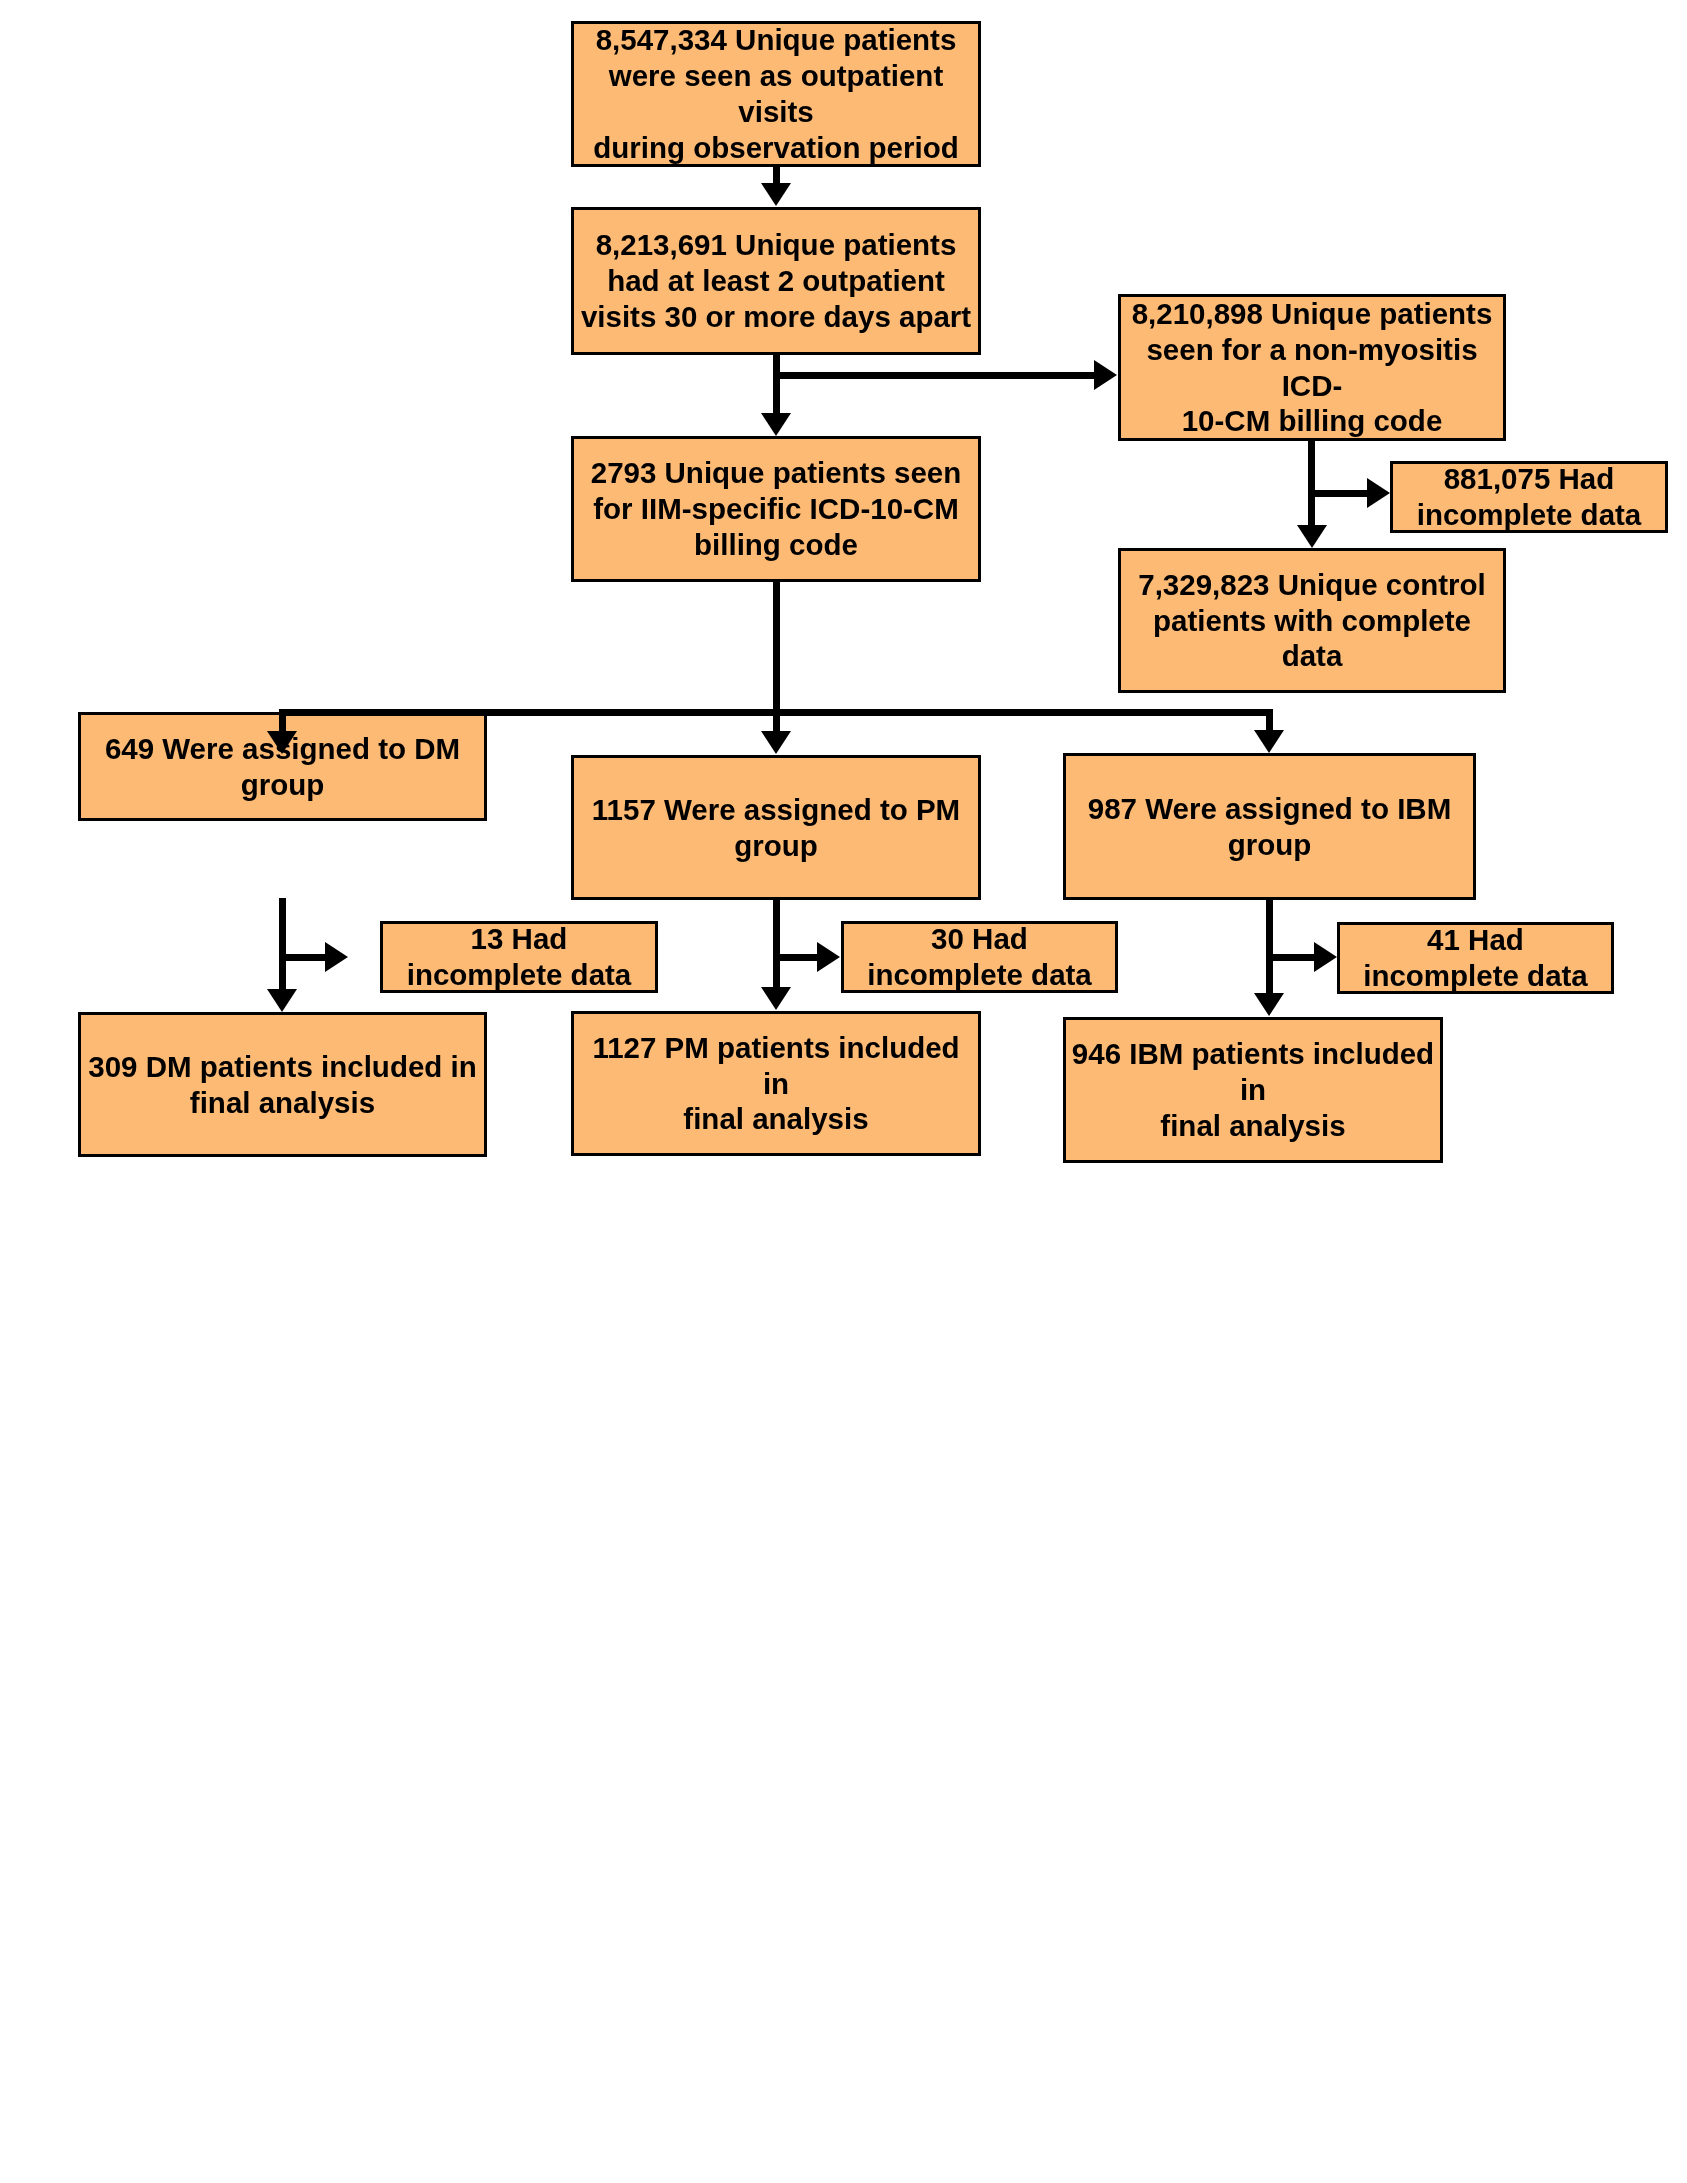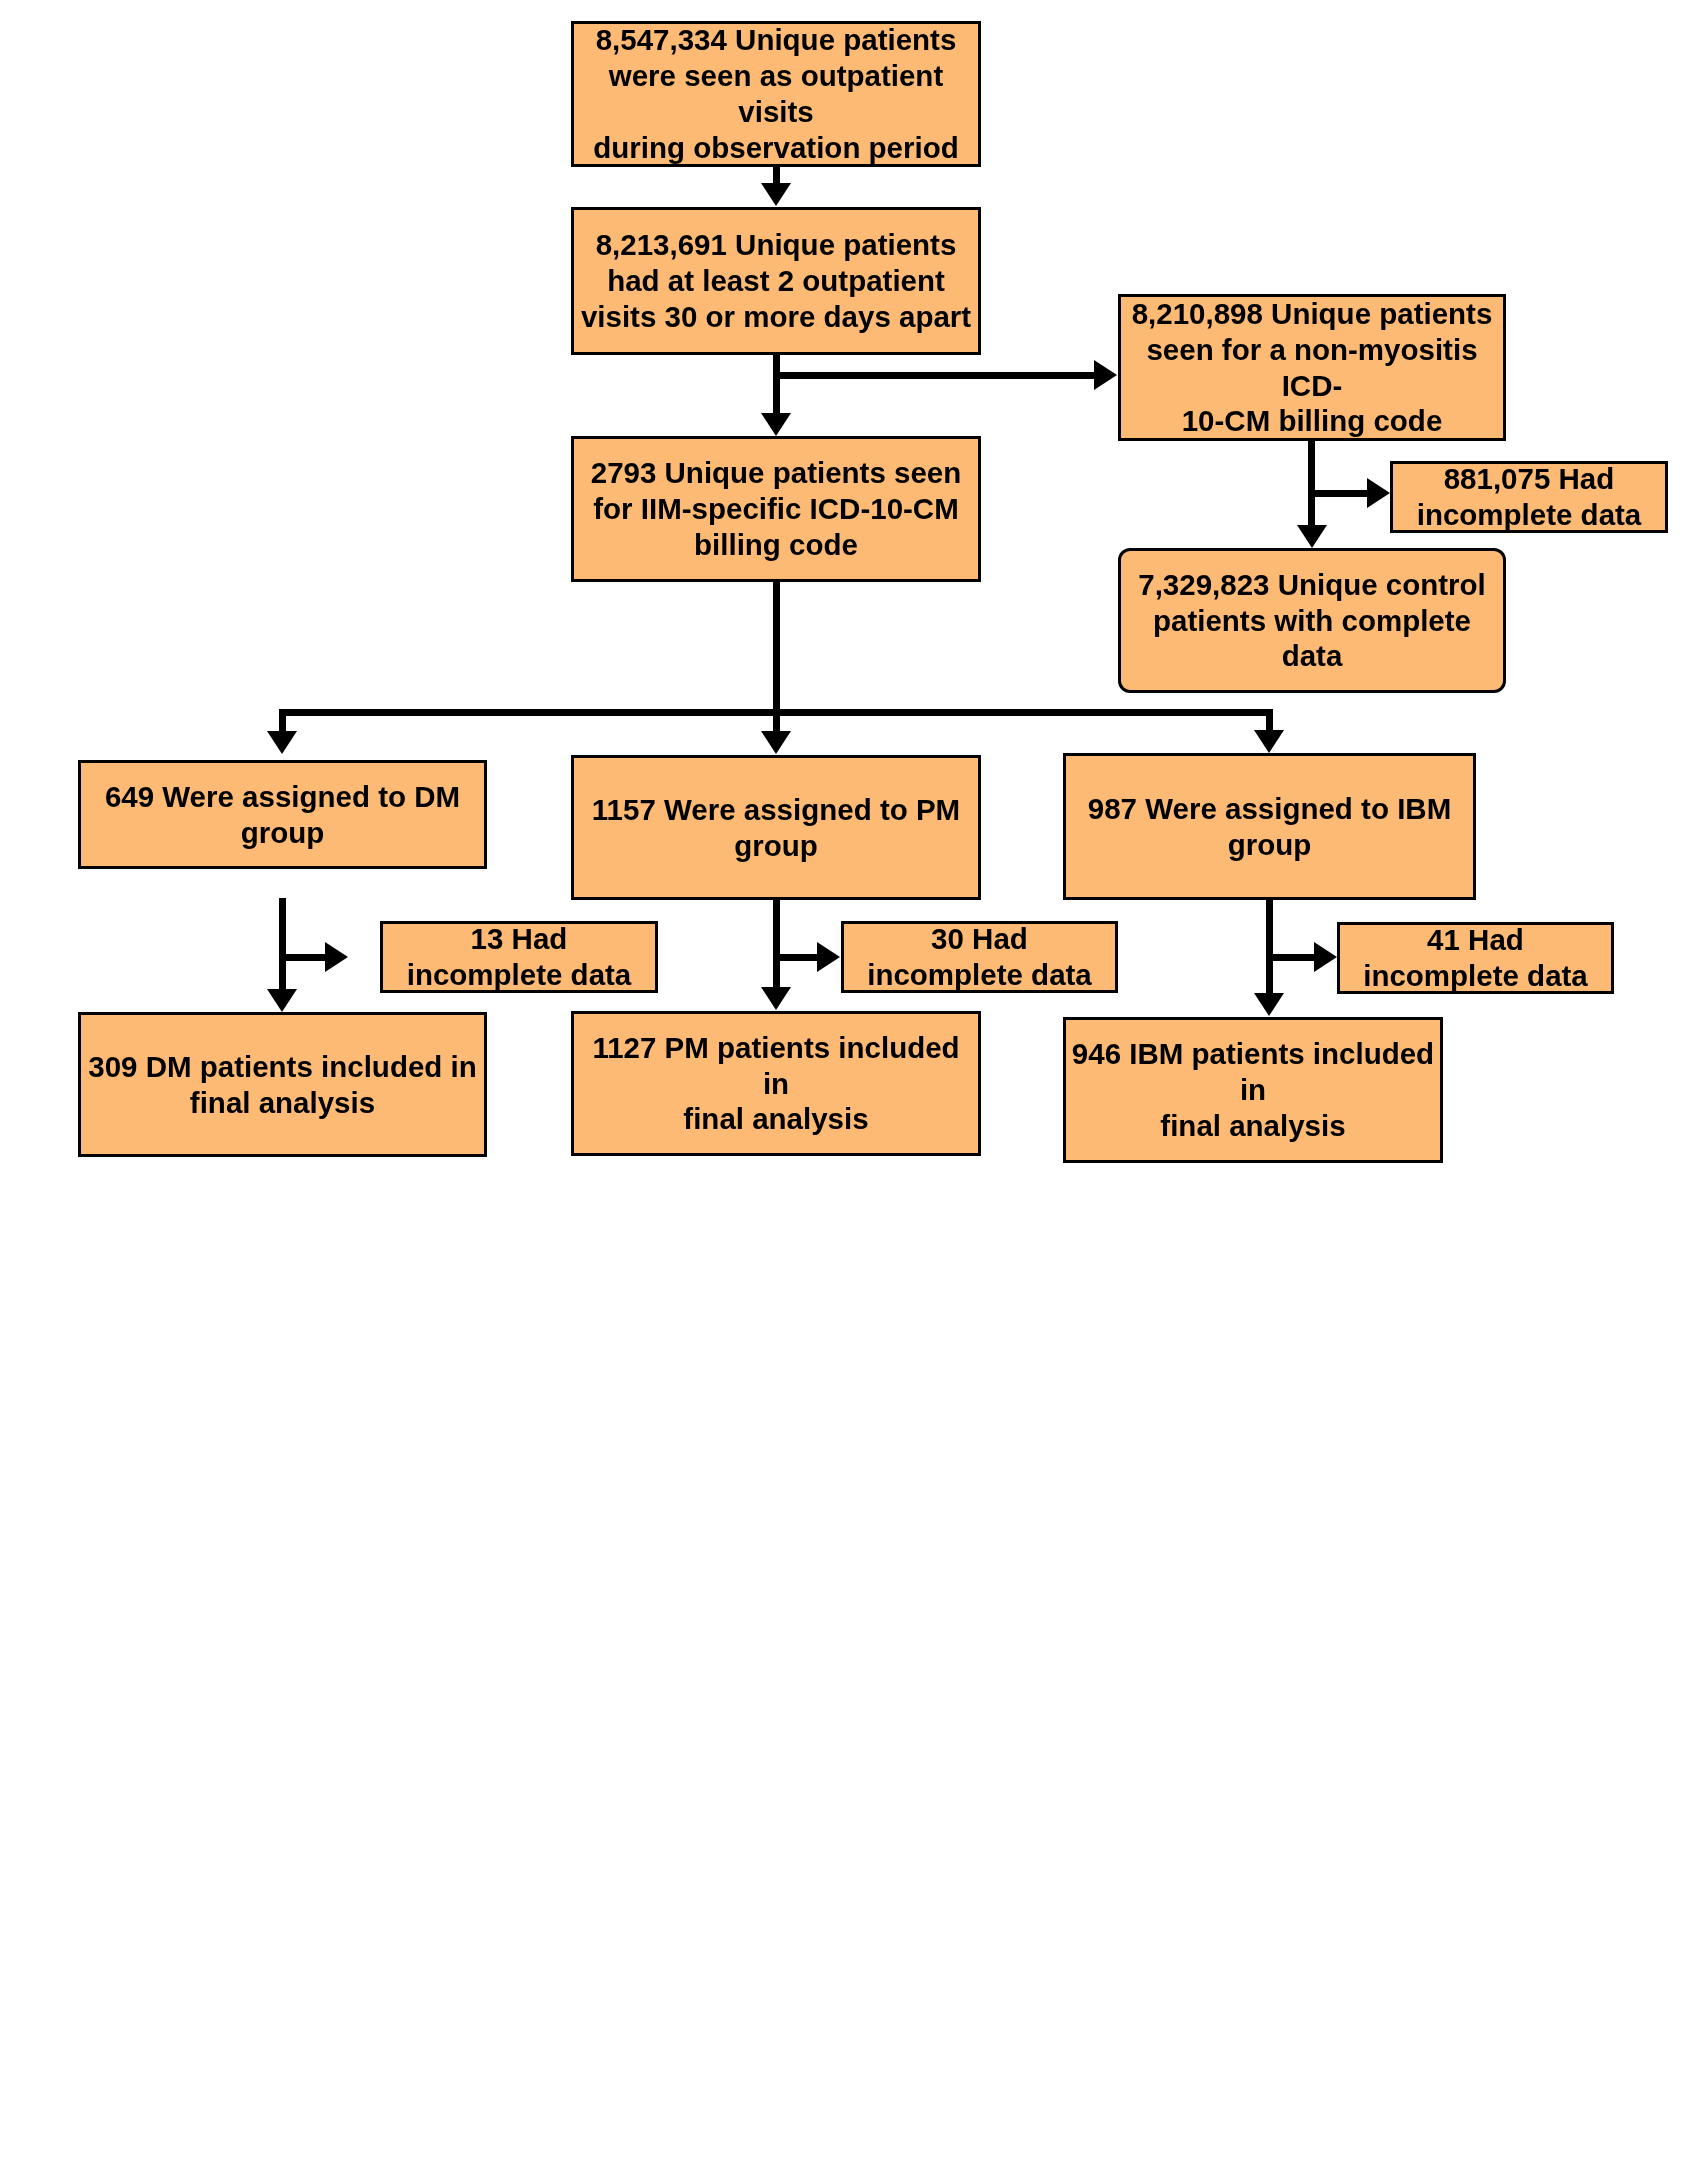--- a/index.html
+++ b/index.html
@@ -40,23 +40,23 @@
     border-top: 15px solid transparent;
     border-bottom: 15px solid transparent;
     border-left: 23.6px solid #000000;
   }
 
   
   #b1  { left: 571px;  top: 21px;   width: 410px; height: 146px; }
   #b2  { left: 571px;  top: 207px;  width: 410px; height: 148px; }
   #b3  { left: 1118px; top: 294px;  width: 388px; height: 147px; }
   #b4  { left: 1390px; top: 461px;  width: 278px; height: 72px;  }
-  #b5  { left: 1118px; top: 548px;  width: 388px; height: 145px; border-radius: 12px; }
+  #b5  { left: 1118px; top: 548px;  width: 388px; height: 145px; }
   #b6  { left: 571px;  top: 436px;  width: 410px; height: 146px; }
-  #b7  { left: 78px;   top: 760px;  width: 409px; height: 109px; }
+  #b7  { left: 78px;   top: 712px;  width: 409px; height: 109px; }
   #b8  { left: 571px;  top: 755px;  width: 410px; height: 145px; }
   #b9  { left: 1063px; top: 753px;  width: 413px; height: 147px; }
   #b10 { left: 348px;  top: 921px; width: 278px; height: 72px; margin-left: 32px;  }
   #b11 { left: 841px;  top: 921px; width: 277px; height: 72px;  }
   #b12 { left: 1337px; top: 922px; width: 277px; height: 72px;  }
   #b13 { left: 78px;   top: 1012px; width: 409px; height: 145px; }
   #b14 { left: 571px;  top: 1011px; width: 410px; height: 145px; }
   #b15 { left: 1063px; top: 1017px; width: 380px; height: 146px; }
 
   

